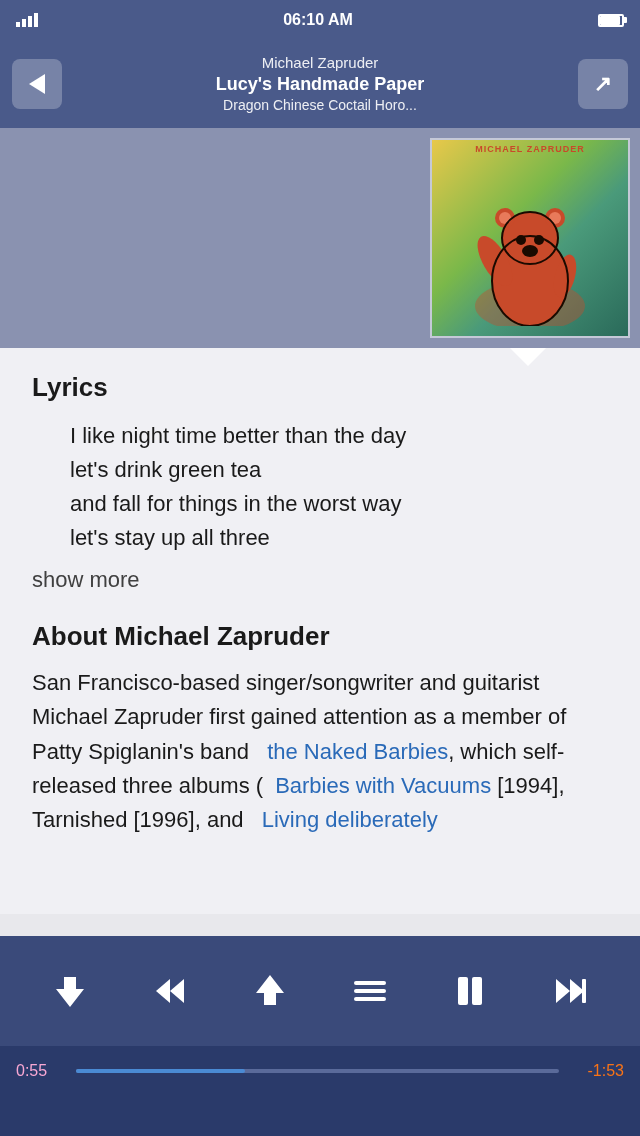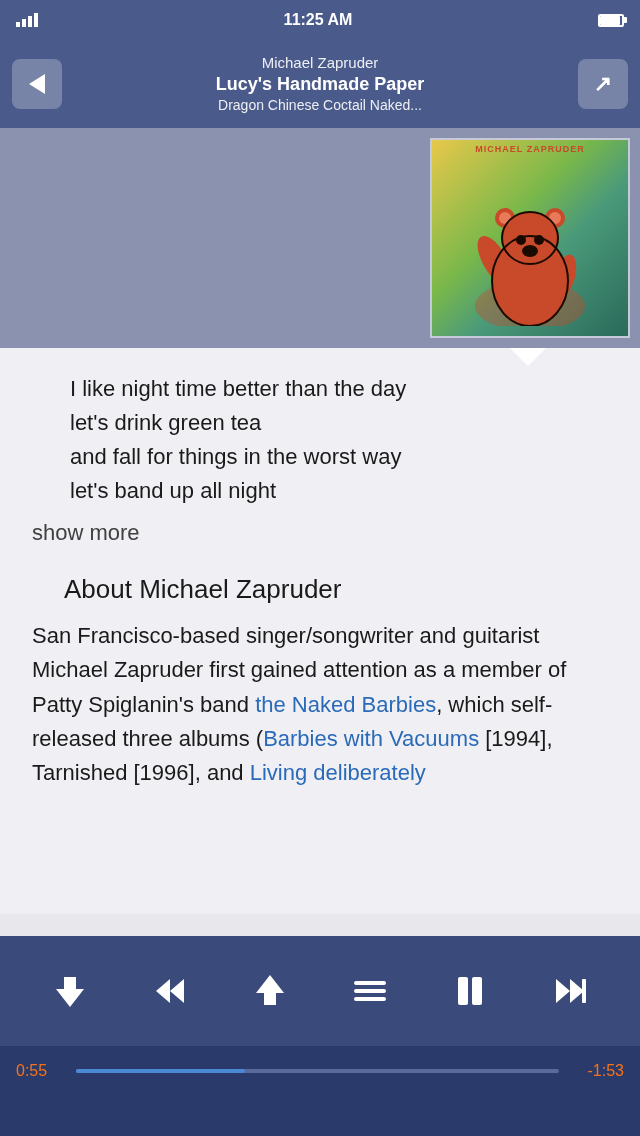--- a/index.html
+++ b/index.html
@@ -196,34 +196,34 @@
       color: #404040;
       font-size: 22px;
       font-weight: 400;
       cursor: pointer;
       margin-bottom: 28px;
       display: inline-block;
     }
 
     .about-title {
       font-size: 26px;
-      font-weight: 400;
+      font-weight: 700;
       color: #1a1a1a;
       margin-bottom: 14px;
-      margin-left: 32px;
     }
 
     .about-text {
       font-size: 22px;
       color: #1a1a1a;
       line-height: 1.55;
     }
 
     .link-text {
       color: #2a6ab8;
+      margin-left: 12px;
     }
 
     
     .player-controls {
       background: #3a4a7a;
       height: 110px;
       display: flex;
       align-items: center;
       justify-content: space-around;
       padding: 0 20px;
@@ -242,21 +242,21 @@
       background: #2a3a6a;
       height: 50px;
       display: flex;
       align-items: center;
       padding: 0 16px;
       position: absolute;
       bottom: 40px;
       left: 0; right: 0;
     }
     .time-label {
-      color: #f97316;
+      color: #f9a8d4;
       font-size: 16px;
       font-weight: 500;
       width: 50px;
       flex-shrink: 0;
     }
     .progress-track {
       flex: 1;
       height: 4px;
       background: #5a6a9a;
       border-radius: 2px;
@@ -291,36 +291,36 @@
 
 <div class="status-bar">
   <div class="status-left">
     <div class="signal-bars">
       <div class="signal-bar"></div>
       <div class="signal-bar"></div>
       <div class="signal-bar"></div>
       <div class="signal-bar"></div>
     </div>
   </div>
-  <div class="status-time">11:25 AM</div>
+  <div class="status-time">06:10 AM</div>
   <div class="status-right">
     <div class="battery">
       <div class="battery-fill"></div>
     </div>
   </div>
 </div>
 
 <div class="nav-bar">
   <div class="back-btn">
     <div class="back-arrow"></div>
   </div>
   <div class="nav-title-block">
     <div class="nav-artist">Michael Zapruder</div>
     <div class="nav-song">Lucy's Handmade Paper</div>
-    <div class="nav-album">Dragon Chinese Coctail Naked...</div>
+    <div class="nav-album">Dragon Chinese Coctail Horo...</div>
   </div>
   <div class="external-btn">
     <span class="external-icon">↗</span>
   </div>
 </div>
 
 <div class="album-area">
   <div class="album-art">
     <div class="album-art-inner">
 
@@ -350,25 +350,26 @@
 
         <ellipse cx="55" cy="85" rx="38" ry="45" fill="none" stroke="#1a0a00" stroke-width="2"></ellipse>
         <ellipse cx="55" cy="42" rx="28" ry="26" fill="none" stroke="#1a0a00" stroke-width="2"></ellipse>
       </svg>
     </div>
   </div>
   <div class="album-pointer"></div>
 </div>
 
 <div class="content">
+  <div class="section-title">Lyrics</div>
   <div class="lyrics-text">
     <span>I like night time better than the day</span><br>
     <span>let's drink green tea</span><br>
     <span>and fall for things in the worst way</span><br>
-    <span>let's band up all night</span>
+    <span>let's stay up all three</span>
   </div>
   <div class="show-more-btn">show more</div>
 
   <div class="about-title">About Michael Zapruder</div>
   <div class="about-text">
     <span>San Francisco-based singer/songwriter and guitarist Michael Zapruder first gained attention as a member of Patty Spiglanin's band </span><span class="link-text">the Naked Barbies</span><span>, which self-released three albums (</span><span class="link-text">Barbies with Vacuums</span><span> [1994], Tarnished [1996], and </span><span class="link-text">Living deliberately</span>
   </div>
 </div>
 
 <div class="player-controls">

